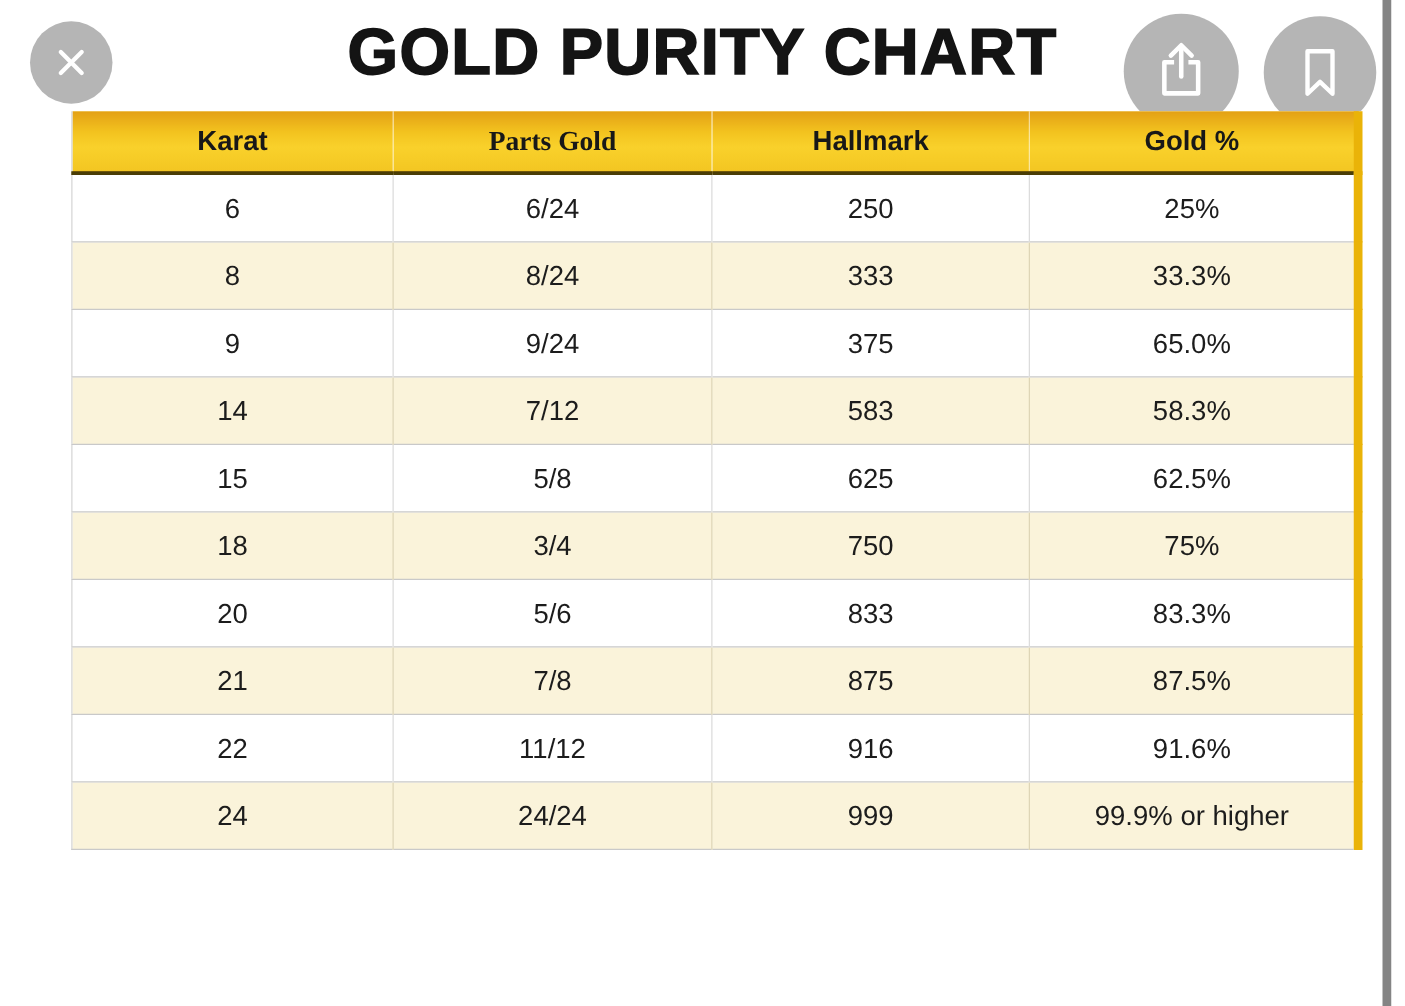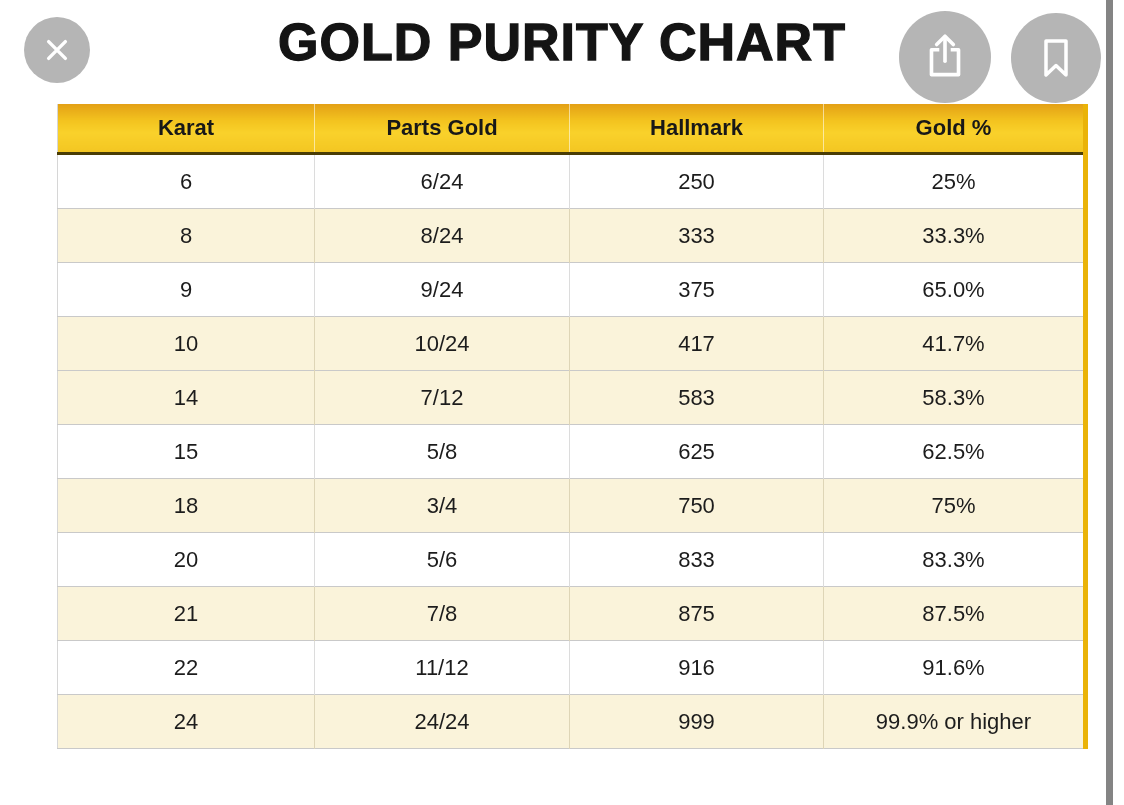--- a/index.html
+++ b/index.html
@@ -42,42 +42,42 @@
     cursor: pointer;
   }
   .circle-btn svg { display: block; }
   .btn-close    { left: 24px;  top: 17px; width: 66px; height: 66px; }
   .btn-share    { left: 899px; top: 11px; width: 92px; height: 92px; }
   .btn-bookmark { left: 1011px; top: 13px; width: 90px; height: 90px; }
 
   .gold-table {
     position: absolute;
     left: 57px;
-    top: 104px;
+    top: 89px;
     width: 1014px;
     border-collapse: collapse;
     table-layout: fixed;
     background: #ffffff;
     border-left: 1px solid #d6d6d6;
-    border-right: 5px solid #eab308;
+    border-right: 7px solid #eab308;
     border-bottom: 1px solid #c9c9c9;
   }
   .gold-table th {
     height: 46px;
     background: linear-gradient(180deg, #e3a015 0%, #f3c31f 35%, #f9d12b 60%, #f3c622 100%);
     border-bottom: 3px solid #4a3d05;
     font-size: 22px;
     font-weight: 700;
     color: #181818;
     text-align: center;
     vertical-align: middle;
   }
   .gold-table th + th { border-left: 1px solid rgba(255,255,255,0.55); }
   .gold-table th:nth-child(1) { width: 254px; }
-  .gold-table th:nth-child(2) { width: 252px; }
+  .gold-table th:nth-child(2) { width: 252px; font-family: Liberation Serif, serif; }
   .gold-table th:nth-child(3) { width: 251px; }
   .gold-table th:nth-child(4) { width: 257px; }
   .gold-table td {
     height: 51px;
     text-align: center;
     vertical-align: middle;
     font-size: 22px;
     color: #1c1c1c;
     border-top: 1px solid #c9c9c9;
     background: #ffffff;
@@ -145,26 +145,20 @@
           <td>333</td>
           <td>33.3%</td>
         </tr>
         <tr>
           <td>9</td>
           <td>9/24</td>
           <td>375</td>
           <td>65.0%</td>
         </tr>
         <tr class="alt">
-          <td>10</td>
-          <td>10/24</td>
-          <td>417</td>
-          <td>41.7%</td>
-        </tr>
-        <tr class="alt">
           <td>14</td>
           <td>7/12</td>
           <td>583</td>
           <td>58.3%</td>
         </tr>
         <tr>
           <td>15</td>
           <td>5/8</td>
           <td>625</td>
           <td>62.5%</td>

